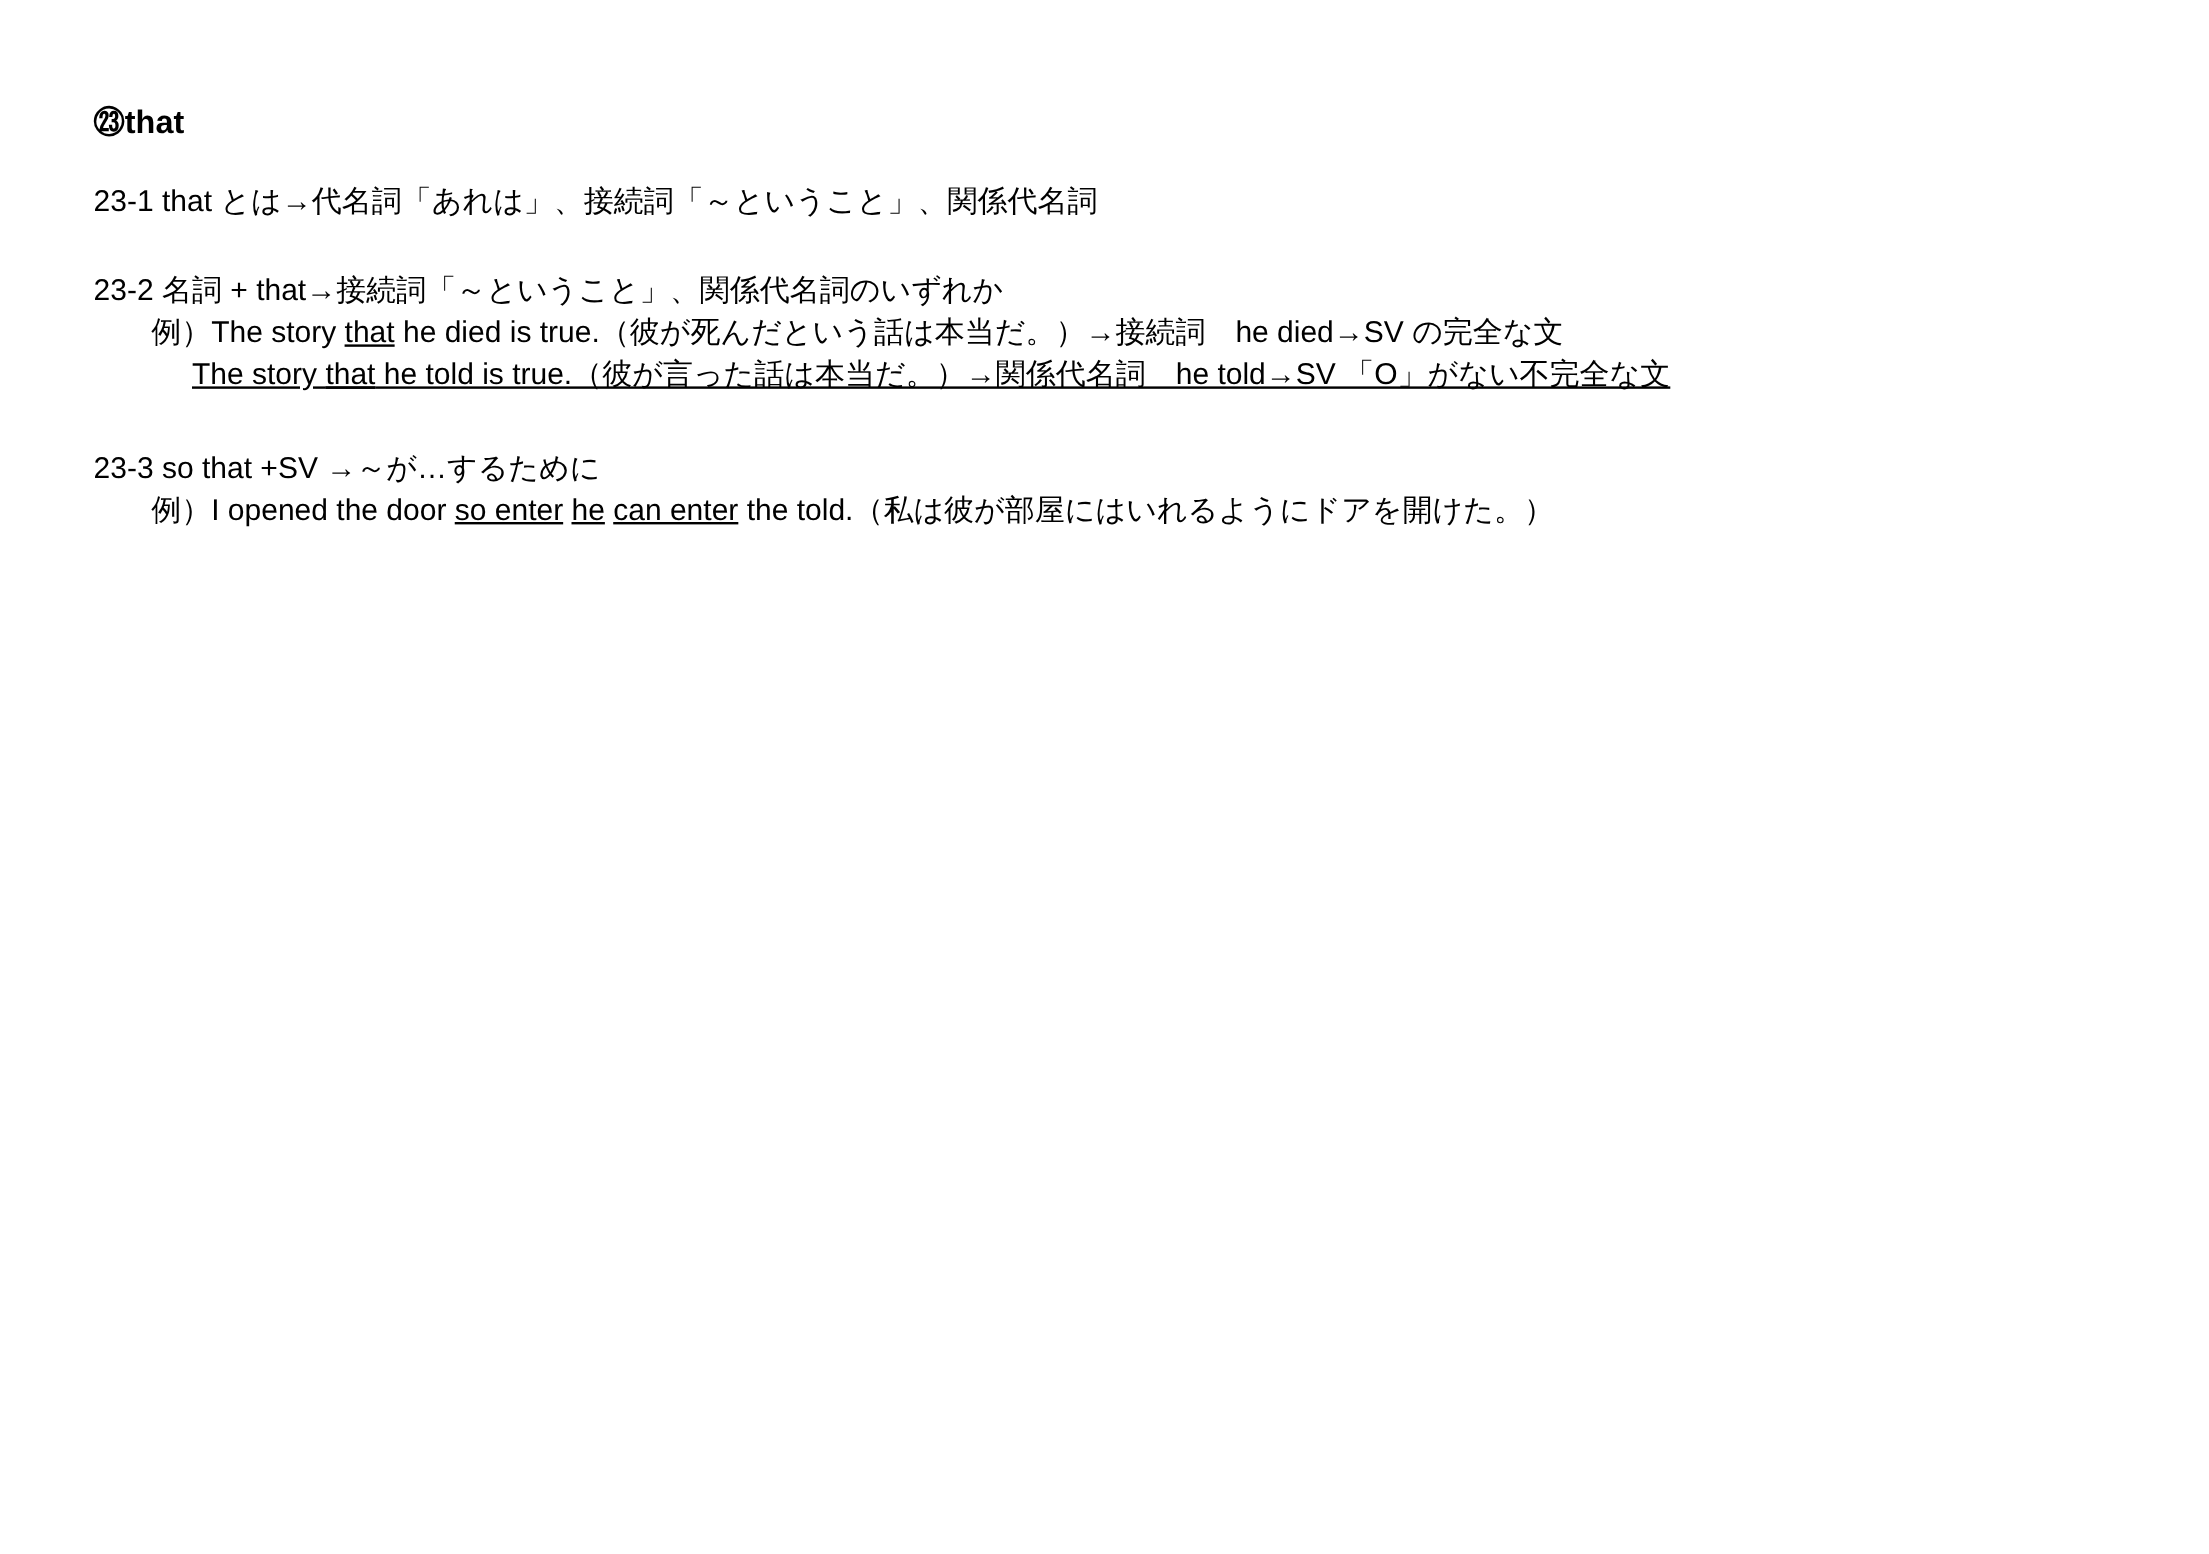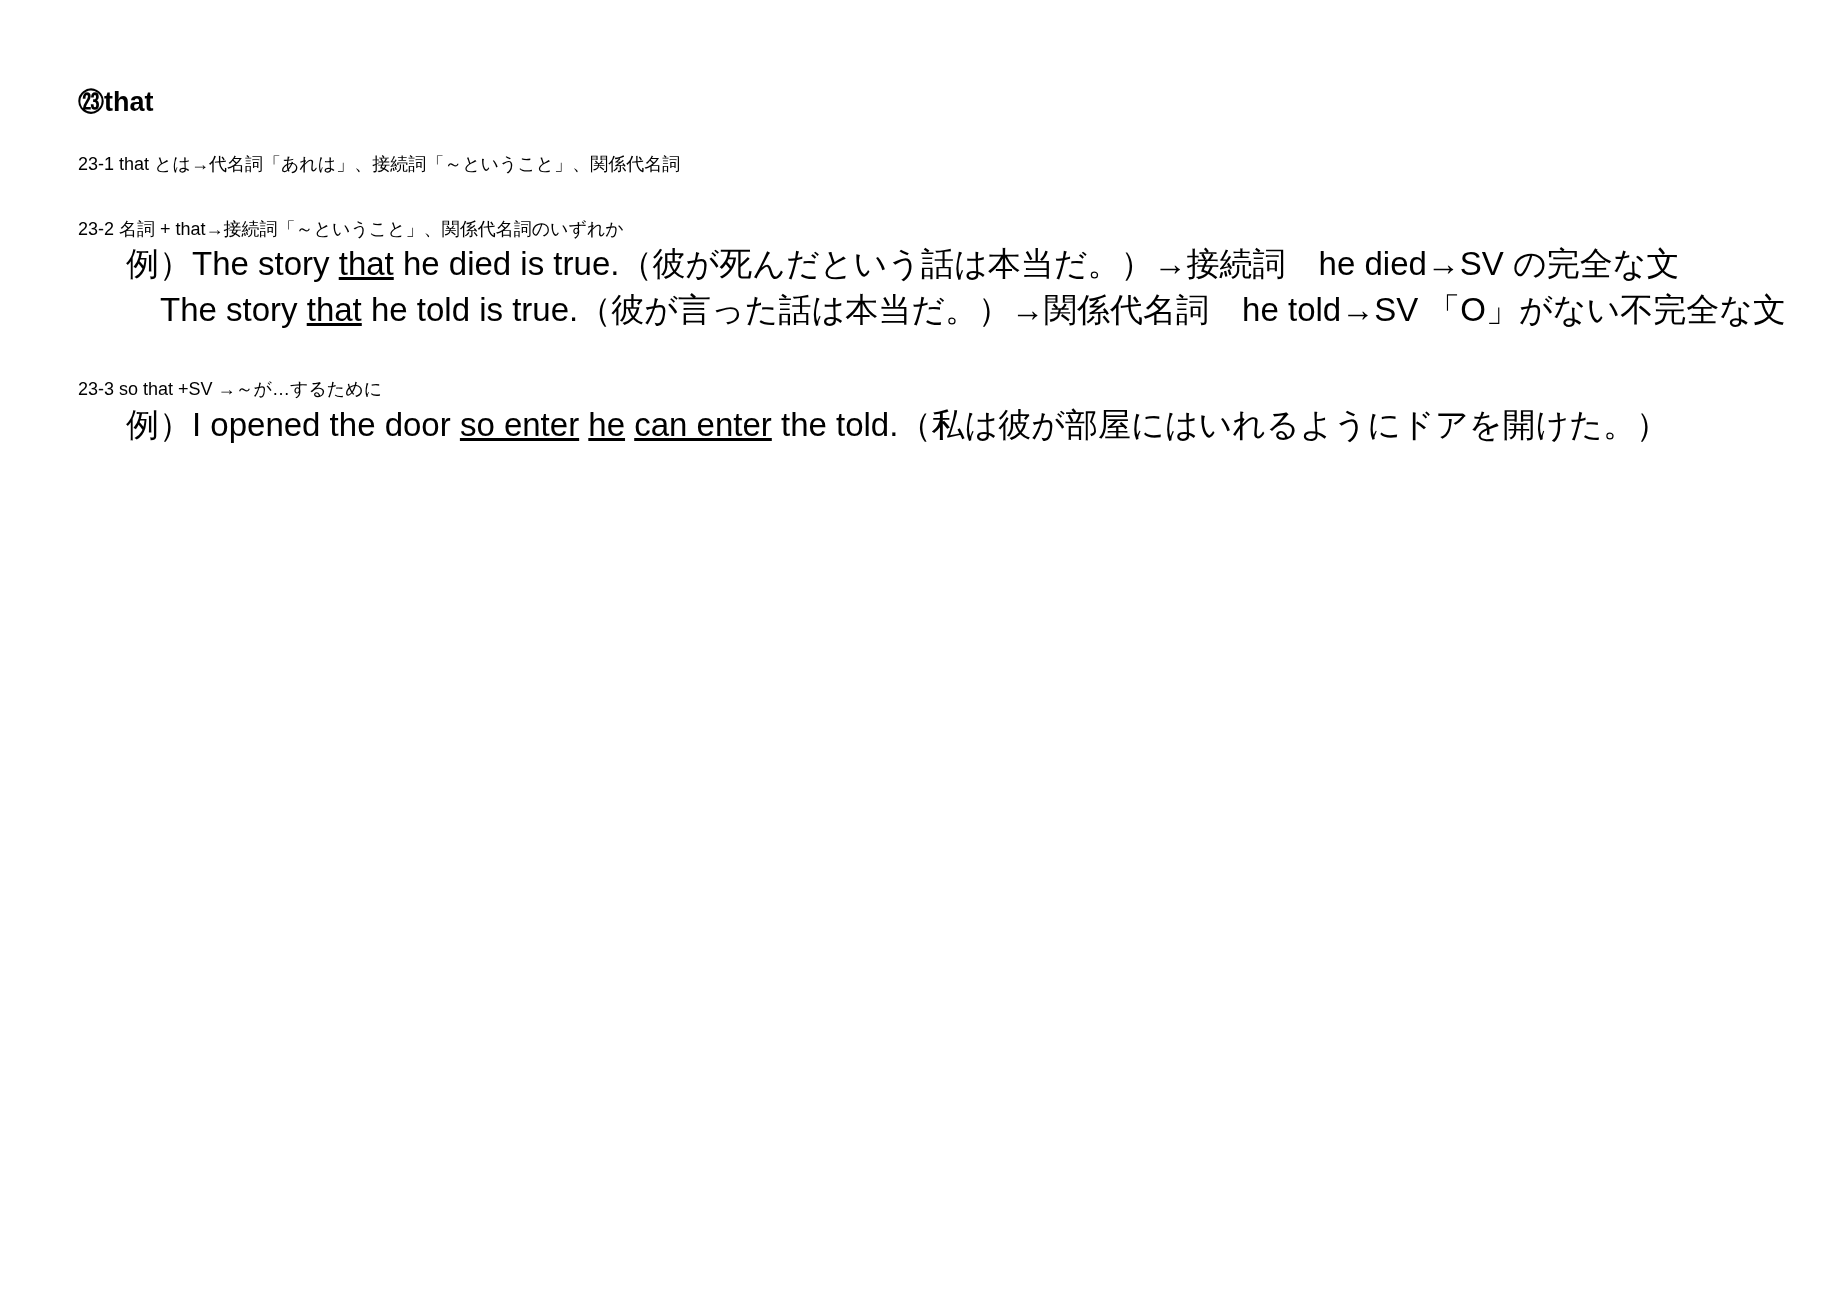--- a/index.html
+++ b/index.html
@@ -30,34 +30,35 @@
     white-space: nowrap;
   }
   .circled {
     display: inline-block;
     font-size: 26px;
   }
   .section {
     margin-bottom: 0;
   }
   .heading {
-    font-size: 18px;
+    font-size: 25px;
     line-height: 1.35;
     white-space: nowrap;
     margin: 0;
   }
   .example {
-    font-size: 33px;
+    font-size: 25px;
     line-height: 1.4;
     white-space: nowrap;
     margin: 0;
     padding-left: 48px;
   }
   .example.indent2 {
     padding-left: 82px;
+    text-decoration: underline;
   }
   .gap-md { height: 40px; }
   .gap-lg { height: 44px; }
   u.ul {
     text-decoration: underline;
     text-underline-offset: 2px;
   }
 </style>
 </head>
 <body>

